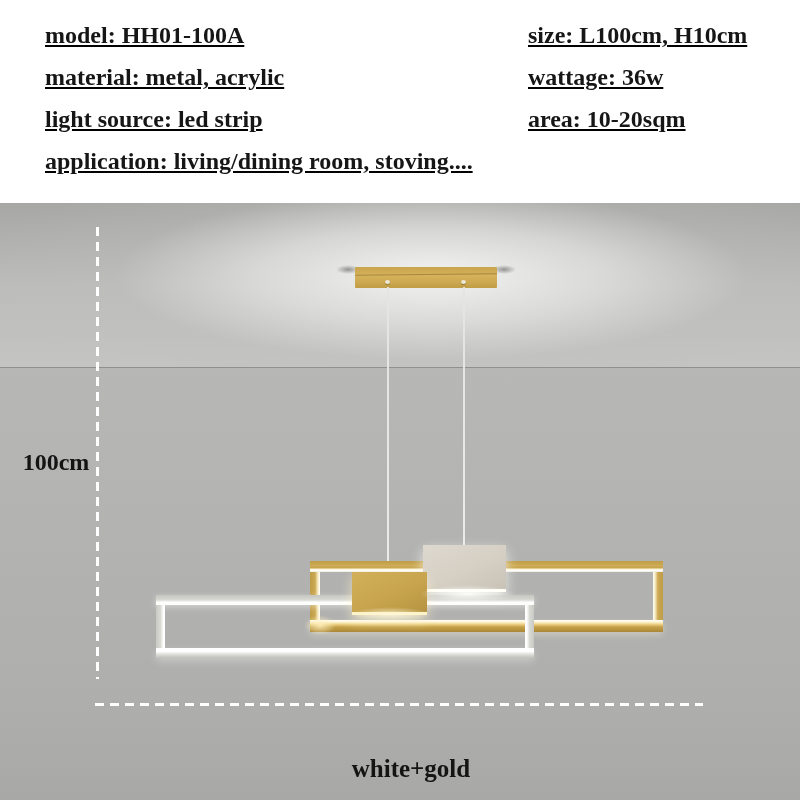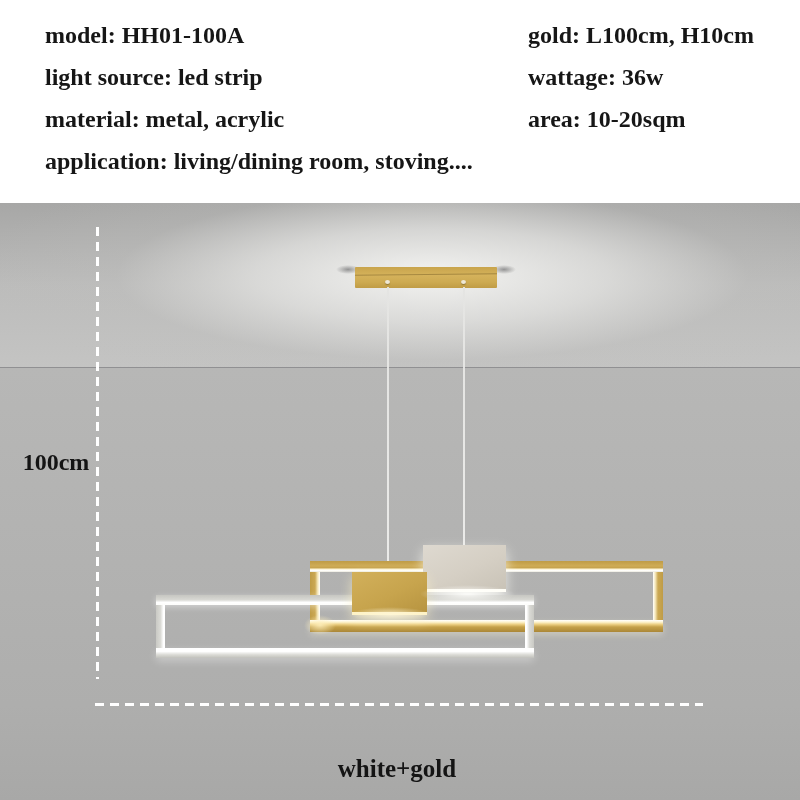--- a/index.html
+++ b/index.html
@@ -3,21 +3,21 @@
 <meta charset="utf-8">
 <style>
   html, body { margin: 0; padding: 0; }
   body {
     width: 800px; height: 800px; position: relative; overflow: hidden;
     background: #ffffff;
     font-family: "Liberation Serif", "DejaVu Serif", serif;
   }
   
   .spec-panel { position: absolute; left: 0; top: 0; width: 800px; height: 203px; background: #ffffff; }
-  .spec-col { position: absolute; top: 14px; }
+  .spec-col { position: absolute; top: 14px; text-decoration: underline; }
   .spec-col-left  { left: 45px; }
   .spec-col-right { left: 528px; }
   .spec-line {
     height: 42px; line-height: 42px; white-space: nowrap;
     font-size: 24px; font-weight: bold; color: #161616;
   }
   
   .photo { position: absolute; left: 0; top: 203px; width: 800px; height: 635px; background: #0ea5e9; }
   .ceiling {
     position: absolute; left: 0; top: 0; width: 800px; height: 165px;
@@ -83,34 +83,34 @@
   .glow-under-gold-box { left: 350px; top: 404px; width: 80px; height: 15px;
     background: radial-gradient(closest-side, rgba(255,247,216,0.8), rgba(255,247,216,0)); }
   
   .dim-v { position: absolute; left: 96px; top: 24px; width: 3px; height: 452px;
     background: repeating-linear-gradient(180deg, #ffffff 0px, #ffffff 9px, rgba(255,255,255,0) 9px, rgba(255,255,255,0) 15px); }
   .dim-h { position: absolute; left: 95px; top: 500px; width: 608px; height: 3px;
     background: repeating-linear-gradient(90deg, #ffffff 0px, #ffffff 9px, rgba(255,255,255,0) 9px, rgba(255,255,255,0) 15px); }
   .photo-label { position: absolute; font-weight: bold; color: #141414; text-align: center; white-space: nowrap; }
   .label-height { left: 14px;  top: 246px; width: 84px;  font-size: 24px; }
   .label-size   { left: 300px; top: 506px; width: 200px; font-size: 25px; }
-  .label-color  { left: 296px; top: 552px; width: 202px; font-size: 25px; }
+  .label-color  { left: 310px; top: 552px; width: 202px; font-size: 25px; }
 </style>
 </head>
 <body>
 
 <div class="spec-panel">
   <div class="spec-col spec-col-left">
     <div class="spec-line">model: HH01-100A</div>
+    <div class="spec-line">material: metal, acrylic</div>
     <div class="spec-line">light source: led strip</div>
-    <div class="spec-line">material: metal, acrylic</div>
     <div class="spec-line">application: living/dining room, stoving....</div>
   </div>
   <div class="spec-col spec-col-right">
-    <div class="spec-line">gold: L100cm, H10cm</div>
+    <div class="spec-line">size: L100cm, H10cm</div>
     <div class="spec-line">wattage: 36w</div>
     <div class="spec-line">area: 10-20sqm</div>
   </div>
 </div>
 
 <div class="photo">
   <div class="ceiling"></div>
   <div class="wall-line"></div>
   <div class="wall"></div>
 

